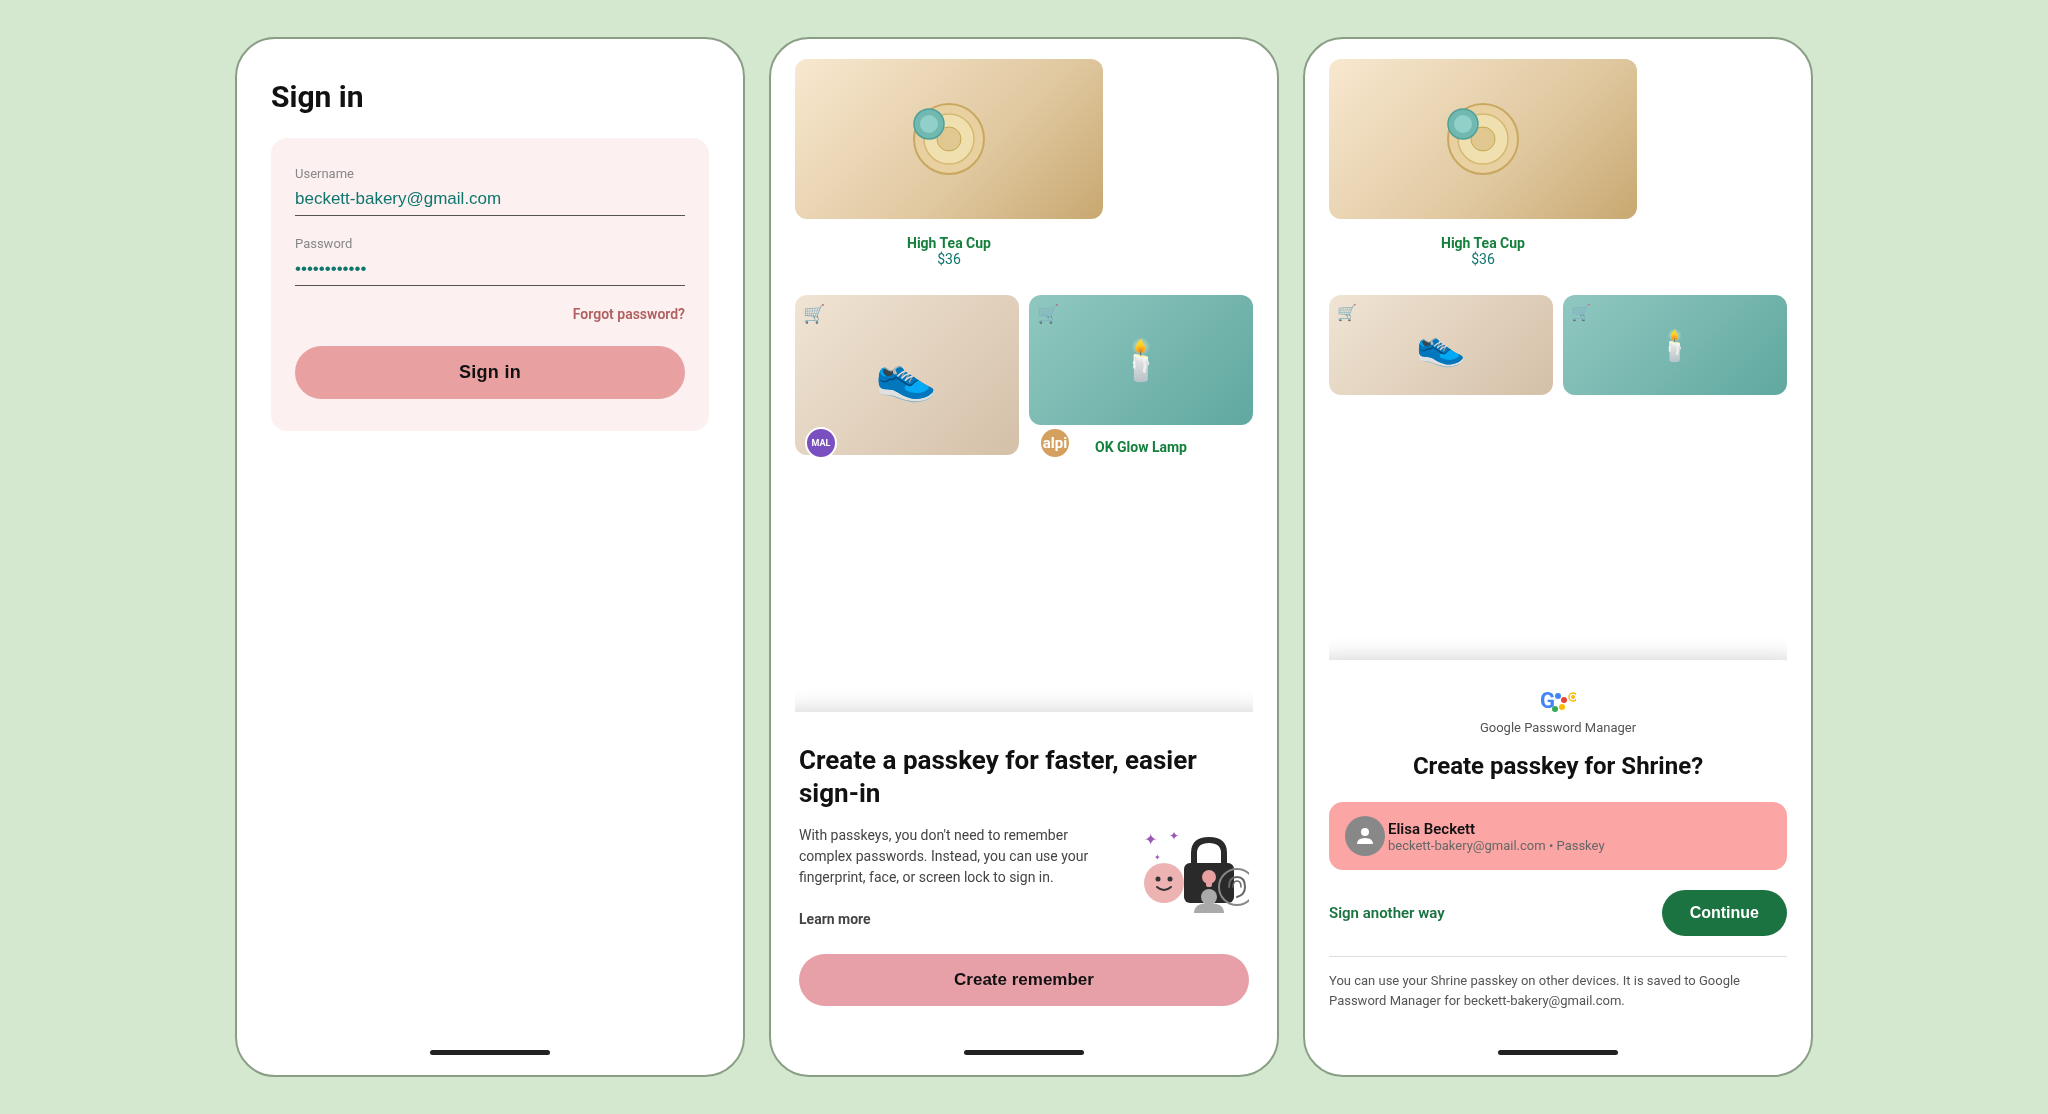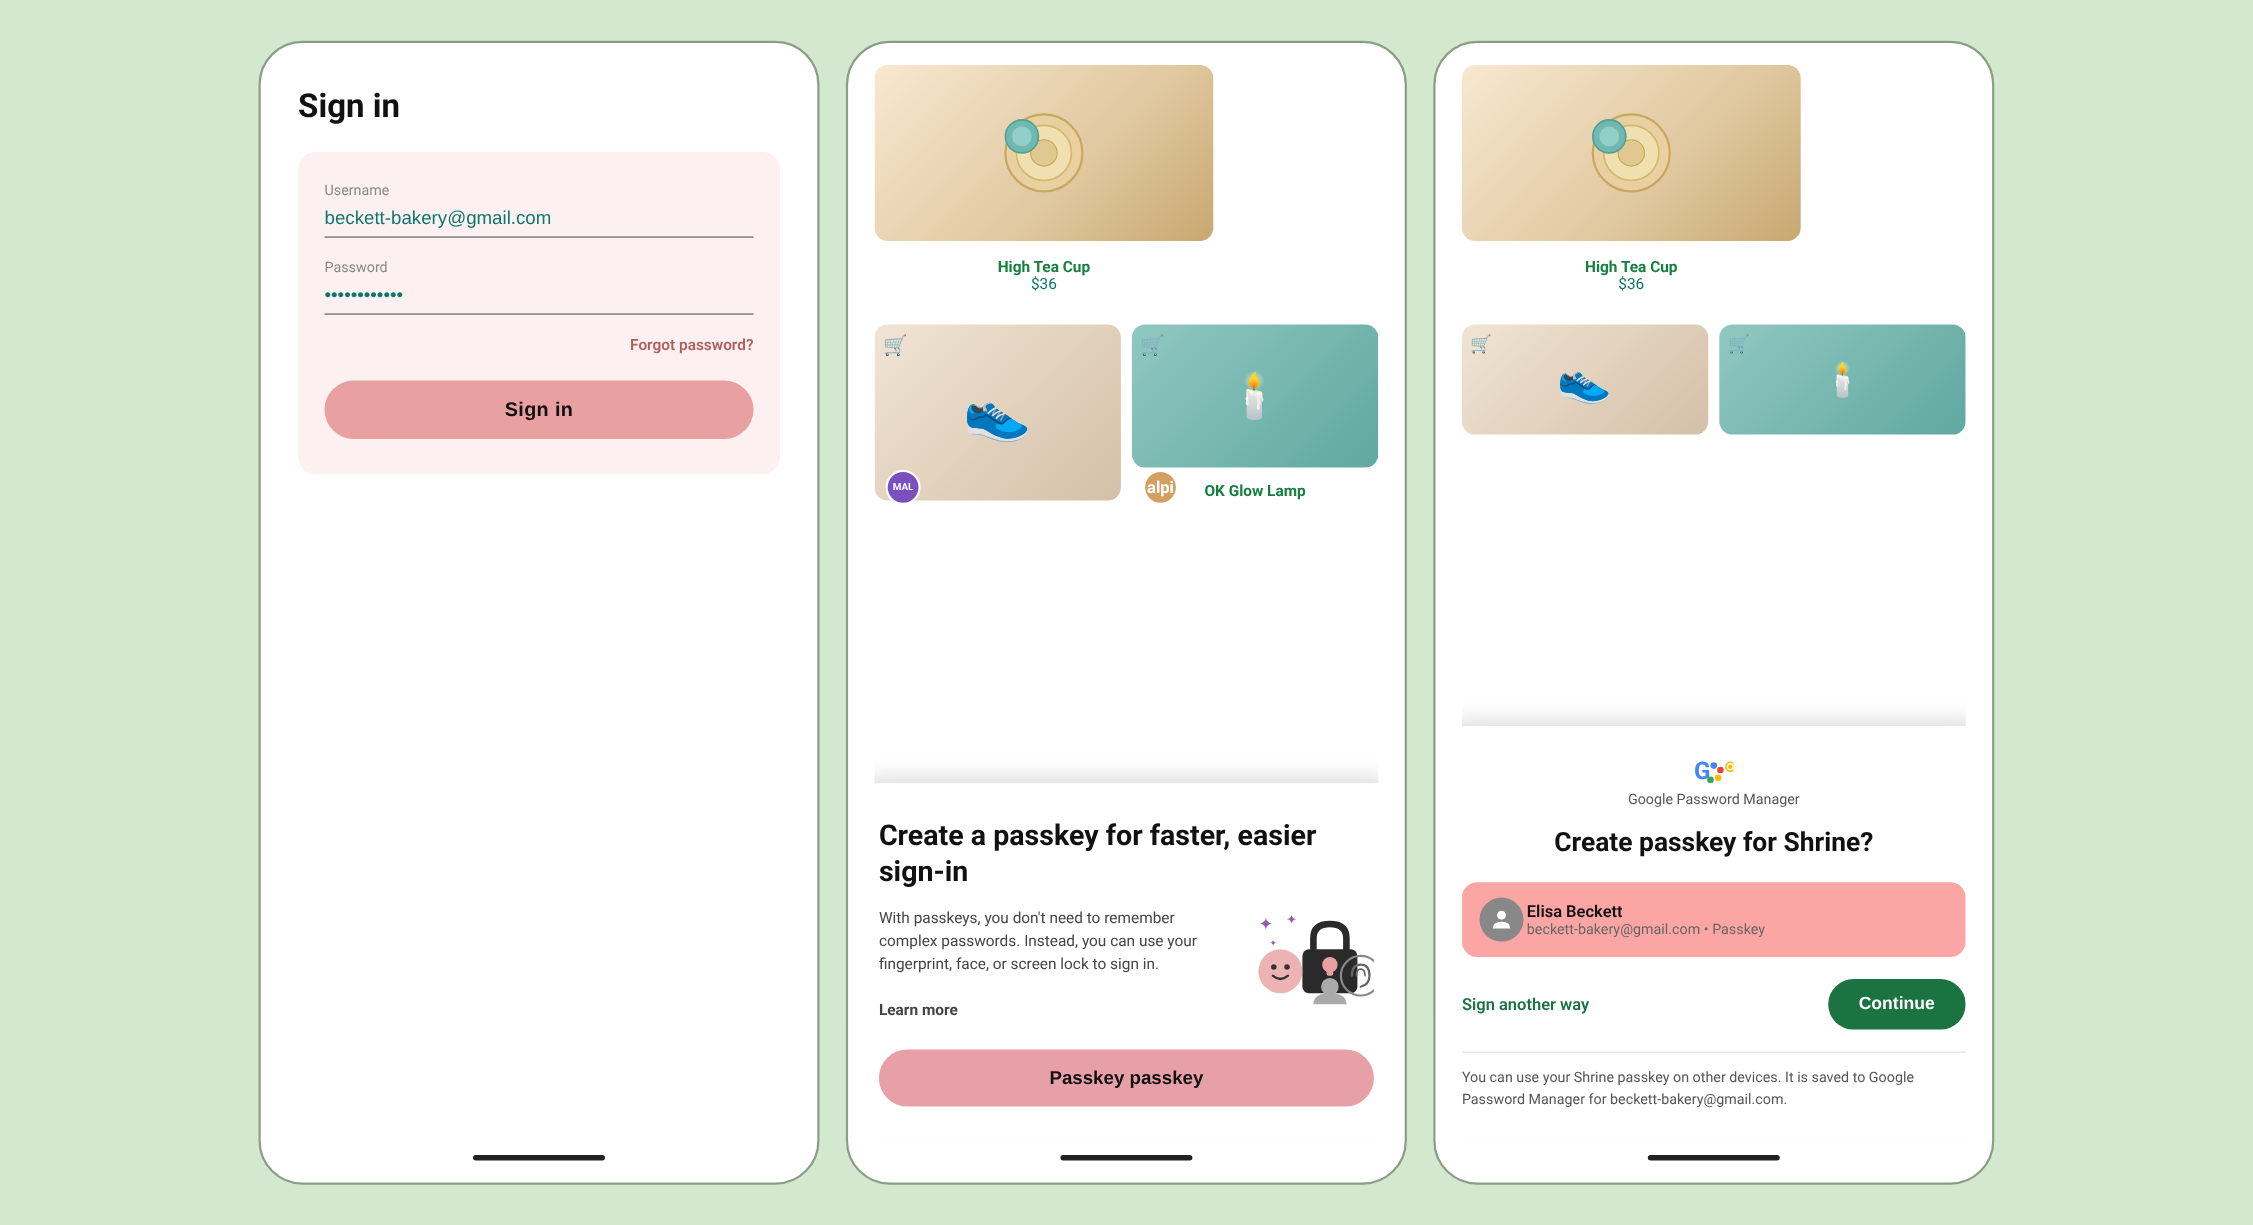--- a/index.html
+++ b/index.html
@@ -420,21 +420,21 @@
 
               <circle cx="70" cy="72" r="8" fill="#aaa"></circle>
               <path d="M55 88 Q55 78 70 78 Q85 78 85 88" fill="#aaa"></path>
 
               <text x="5" y="20" font-size="16" fill="#9b59b6">✦</text>
               <text x="30" y="15" font-size="12" fill="#9b59b6">✦</text>
               <text x="15" y="35" font-size="8" fill="#9b59b6">✦</text>
             </svg>
           </div>
         </div>
-        <button class="create-passkey-btn">Passkey passkey</button>
+        <button class="create-passkey-btn">Create remember</button>
       </div>
     </div>
   </div>
   <div class="phone-home-bar">
     <div class="home-bar"></div>
   </div>
 </div>
 
 <div class="phone-frame">
   <div class="phone-content">

